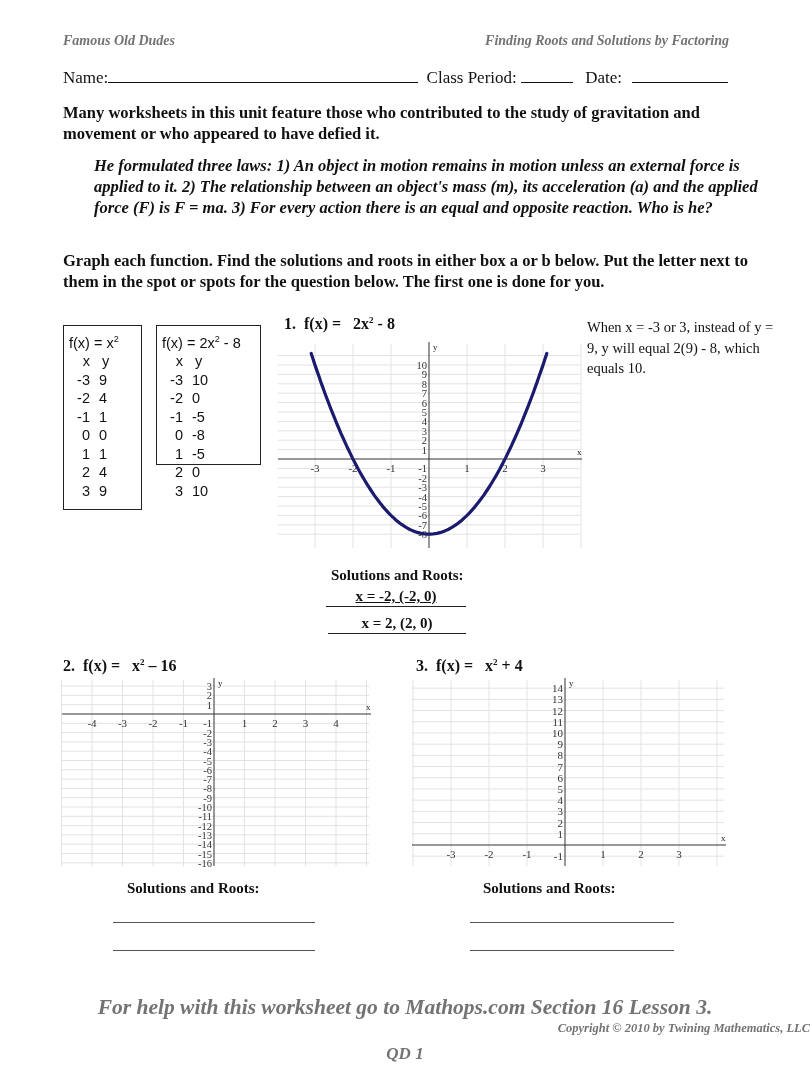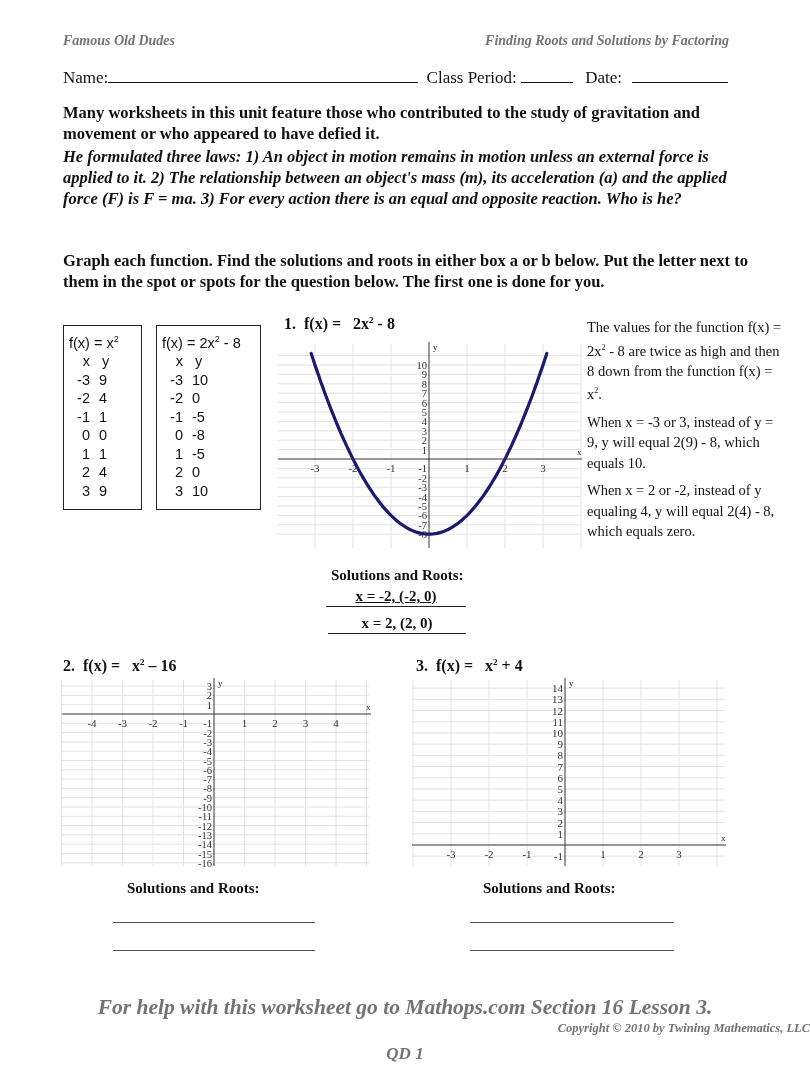--- a/index.html
+++ b/index.html
@@ -42,21 +42,21 @@
 
 <div class="abs namerow">
   <span>Name:</span><span class="uline" style="width:310px;"></span>
   <span style="margin-left:4px;">Class Period:</span>
   <span class="uline" style="width:52px;"></span>
   <span style="margin-left:8px;">Date:</span>
   <span class="uline" style="width:96px; margin-left:6px;"></span>
 </div>
 
 <div class="abs para p-bold" style="top:102px;">Many worksheets in this unit feature those who contributed to the study of gravitation and movement or who appeared to have defied it.</div>
-<div class="abs para p-ital" style="top:146px;">He formulated three laws:   1) An object in motion remains in motion unless an external force is applied to it. 2) The relationship between an object's mass (m), its acceleration (a) and the applied force (F) is F = ma. 3) For every action there is an equal and opposite reaction.   Who is he?</div>
+<div class="abs para p-ital" style="top:155px;margin-left:31px;">He formulated three laws:   1) An object in motion remains in motion unless an external force is applied to it. 2) The relationship between an object's mass (m), its acceleration (a) and the applied force (F) is F = ma. 3) For every action there is an equal and opposite reaction.   Who is he?</div>
 <div class="abs para p-bold" style="top:250px;">Graph each function.  Find the solutions and roots in either box a or b below.  Put the letter next to them in the spot or spots for the question below.  The first one is done for you.</div>
 
 <div class="abs tbox" style="left:63px; top:325px; width:79px; height:185px;">
   <div class="ttl"><span>f(x) = x</span><sup style="font-size:9px;">2</sup><span></span></div>
   <div class="row">
       <span class="cx" style="width:26px;">x</span>
       <span class="cy" style="padding-left:12px;">y</span>
     </div>
   <div id="t0rows">
       <div class="row">
@@ -82,21 +82,21 @@
       <div class="row">
         <span class="cx" style="width: 26px;">2</span>
         <span class="cy">4</span>
       </div>
       <div class="row">
         <span class="cx" style="width: 26px;">3</span>
         <span class="cy">9</span>
       </div>
     </div>
 </div>
-<div class="abs tbox" style="left:156px; top:325px; width:105px; height:185px;">
+<div class="abs tbox" style="left:156px; top:325px; width:105px; height:140px;">
   <div class="ttl"><span>f(x) = 2x</span><sup style="font-size:9px;">2</sup><span> - 8</span></div>
   <div class="row">
       <span class="cx" style="width:26px;">x</span>
       <span class="cy" style="padding-left:12px;">y</span>
     </div>
   <div id="t1rows">
       <div class="row">
         <span class="cx" style="width: 26px;">-3</span>
         <span class="cy">10</span>
       </div>
@@ -185,23 +185,21 @@
     <text x="151" y="151.2" font-size="10.5" text-anchor="end" fill="#333">-3</text>
     <text x="151" y="160.6" font-size="10.5" text-anchor="end" fill="#333">-4</text>
     <text x="151" y="170" font-size="10.5" text-anchor="end" fill="#333">-5</text>
     <text x="151" y="179.4" font-size="10.5" text-anchor="end" fill="#333">-6</text>
     <text x="151" y="188.8" font-size="10.5" text-anchor="end" fill="#333">-7</text>
     <text x="151" y="198.2" font-size="10.5" text-anchor="end" fill="#333">-8</text>
     <path d="M35.2,13.5L37.2,19.5L39.1,25.4L41.1,31.1L43.1,36.8L45.0,42.4L47.0,47.9L48.9,53.2L50.9,58.5L52.9,63.7L54.8,68.7L56.8,73.7L58.8,78.6L60.7,83.3L62.7,88.0L64.6,92.6L66.6,97.0L68.6,101.4L70.5,105.7L72.5,109.8L74.5,113.9L76.4,117.9L78.4,121.7L80.4,125.5L82.3,129.2L84.3,132.7L86.2,136.2L88.2,139.5L90.2,142.8L92.1,146.0L94.1,149.0L96.1,152.0L98.0,154.9L100.0,157.6L102.0,160.3L103.9,162.8L105.9,165.3L107.8,167.7L109.8,169.9L111.8,172.1L113.7,174.1L115.7,176.1L117.7,177.9L119.6,179.7L121.6,181.4L123.6,182.9L125.5,184.4L127.5,185.7L129.4,187.0L131.4,188.1L133.4,189.2L135.3,190.1L137.3,191.0L139.3,191.7L141.2,192.4L143.2,192.9L145.1,193.4L147.1,193.7L149.1,194.0L151.0,194.1L153.0,194.2L155.0,194.1L156.9,194.0L158.9,193.7L160.9,193.4L162.8,192.9L164.8,192.4L166.7,191.7L168.7,191.0L170.7,190.1L172.6,189.2L174.6,188.1L176.6,187.0L178.5,185.7L180.5,184.4L182.4,182.9L184.4,181.4L186.4,179.7L188.3,177.9L190.3,176.1L192.3,174.1L194.2,172.1L196.2,169.9L198.2,167.7L200.1,165.3L202.1,162.8L204.0,160.3L206.0,157.6L208.0,154.9L209.9,152.0L211.9,149.0L213.9,146.0L215.8,142.8L217.8,139.5L219.8,136.2L221.7,132.7L223.7,129.2L225.6,125.5L227.6,121.7L229.6,117.9L231.5,113.9L233.5,109.8L235.5,105.7L237.4,101.4L239.4,97.0L241.3,92.6L243.3,88.0L245.3,83.3L247.2,78.6L249.2,73.7L251.2,68.7L253.1,63.7L255.1,58.5L257.1,53.2L259.0,47.9L261.0,42.4L262.9,36.8L264.9,31.1L266.9,25.4L268.8,19.5L270.8,13.5" fill="none" stroke="#1a1a6e" stroke-width="3.2" stroke-linecap="round"></path>
   </svg>
 
 <div class="abs note" style="top:317px;">
-  <p><span>The values for the function f(x) = 2x</span><sup>2</sup><span> - 8 are twice as high and then 8 down from the function f(x) = x</span><sup>2</sup><span>.</span></p>
   <p>When x = -3 or 3, instead of y = 9,  y will equal 2(9) - 8, which equals 10.</p>
-  <p>When x = 2 or -2,  instead of y equaling 4, y will equal 2(4) - 8, which equals zero.</p>
 </div>
 
 <div class="abs solhead" style="left:331px; top:567px;">Solutions and Roots:</div>
 <div class="abs solline" style="left:326px; top:587px; width:140px;text-decoration:underline;">x = -2, (-2, 0)</div>
 <div class="abs solline" style="left:328px; top:614px; width:138px;">x = 2, (2, 0)</div>
 
 <div class="abs gtitle" style="left:63px; top:657px;">
   <span>2.</span>&nbsp; <span>f(x) =</span>&nbsp;&nbsp; <span>x</span><sup>2</sup><span> – 16</span>
 </div>
 <svg class="abs" id="g2" style="left:60px; top:676px;" width="315" height="192">

